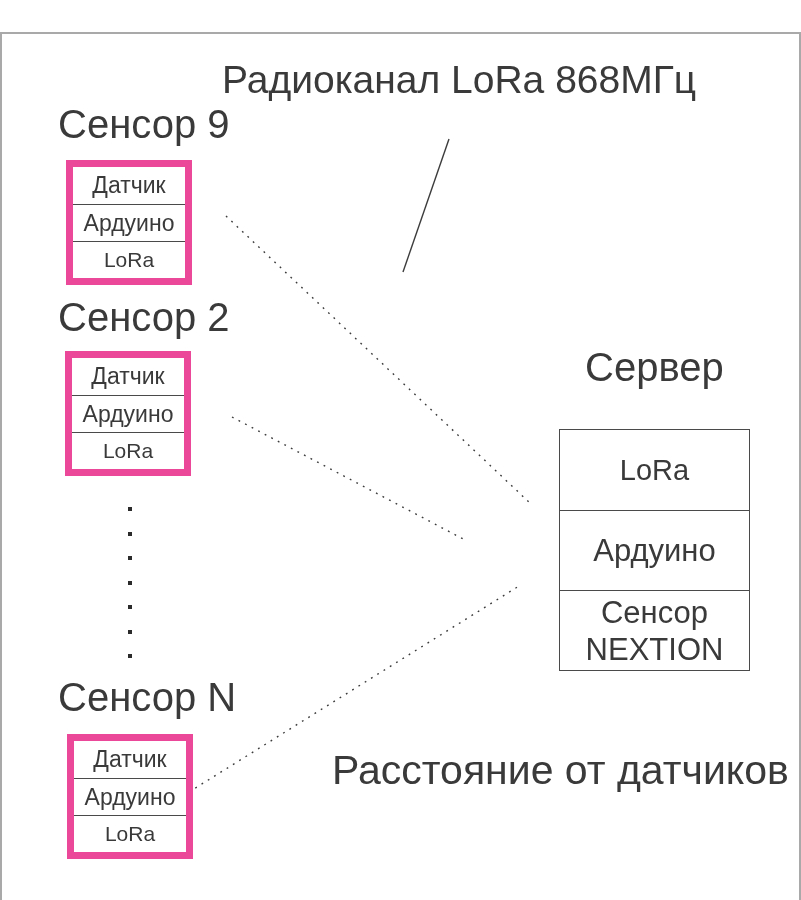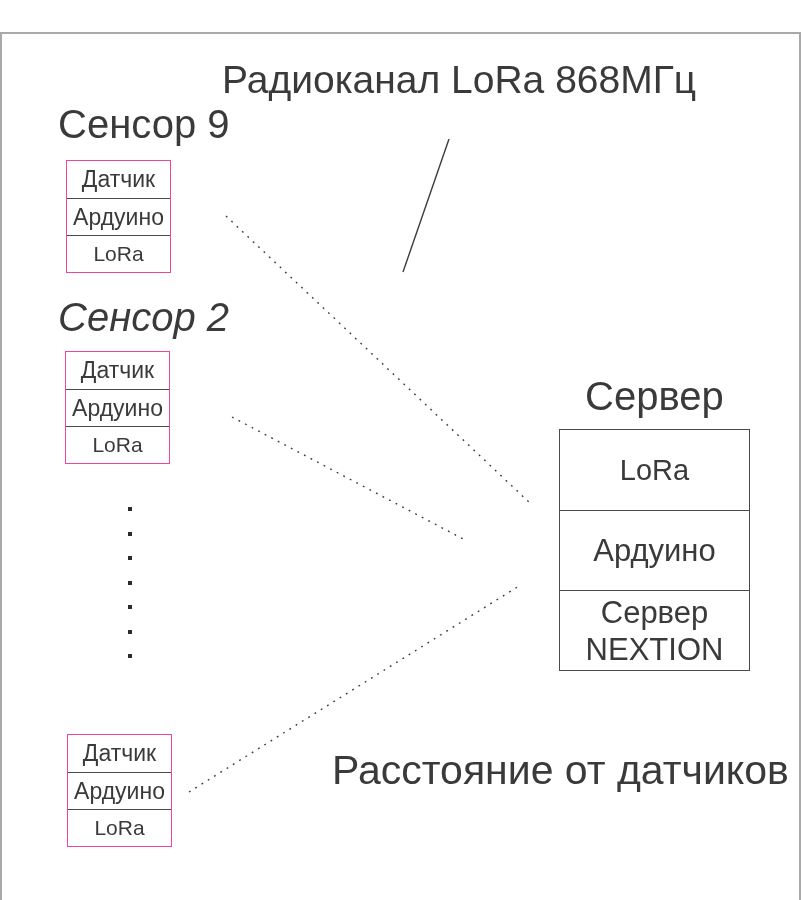--- a/index.html
+++ b/index.html
@@ -10,25 +10,25 @@
     border:2px solid #a9a9a9; border-bottom:4px solid #8f8f8f; overflow:hidden;margin-top:32px;
   }
   .lines { position:absolute; left:0; top:0; pointer-events:none; }
   .lines line { stroke:#3c3c3c; stroke-width:1.4; fill:none; }
   .lines line.dotted { stroke-dasharray:1.8 5.6; }
 
   .title { position:absolute; left:220px; top:25px; font-size:39px; line-height:1.1; white-space:nowrap; }
 
   .label { position:absolute; font-size:40px; line-height:1.1; white-space:nowrap; }
   .label.sensor1 { left:56px;  top:68px;  }
-  .label.sensor2 { left:56px;  top:261px;font-style:italic; }
+  .label.sensor2 { left:56px;  top:261px; }
   .label.sensorN { left:56px;  top:641px; }
-  .label.server  { left:583px; top:340px; }
+  .label.server  { left:583px; top:311px; }
 
-  .stack { position:absolute; width:105px; border:1px solid #ec4899; background:#ffffff; }
+  .stack { position:absolute; width:126px; border:7px solid #ec4899; background:#ffffff; }
   .stack .row {
     height:37px; display:flex; align-items:center; justify-content:center;
     font-size:23px; border-top:1px solid #4a4a4a; background:#ffffff;
   }
   .stack .row:first-child { border-top:none; }
   .stack .row.small { font-size:21px; }
   .stack.s1 { left:64px; top:126px; }
   .stack.s2 { left:63px; top:317px; }
   .stack.sN { left:65px; top:700px; }
 
@@ -75,30 +75,31 @@
   <div class="dots">
       <i></i>
       <i></i>
       <i></i>
       <i></i>
       <i></i>
       <i></i>
       <i></i>
     </div>
 
+  <div class="label sensorN">Сенсор N</div>
   <div class="stack sN">
     <div class="row">Датчик</div>
     <div class="row">Ардуино</div>
     <div class="row small">LoRa</div>
   </div>
 
   <div class="label server">Сервер</div>
   <div class="server-stack">
     <div class="row">LoRa</div>
     <div class="row">Ардуино</div>
-    <div class="row">Сервер NEXTION</div>
+    <div class="row">Сенсор NEXTION</div>
   </div>
 
   <div class="note">
     <div>Расстояние от датчиков</div>
   </div>
 
 </div>
 
 </body></html>

